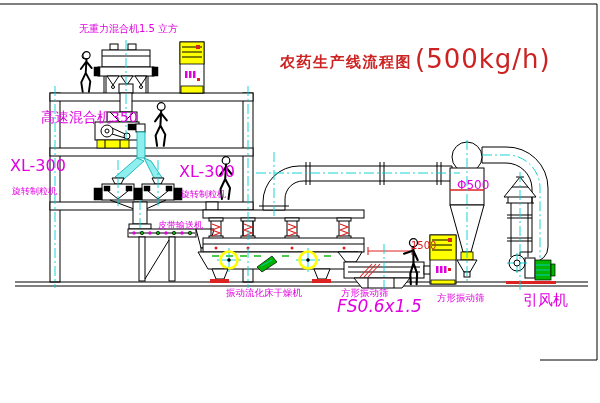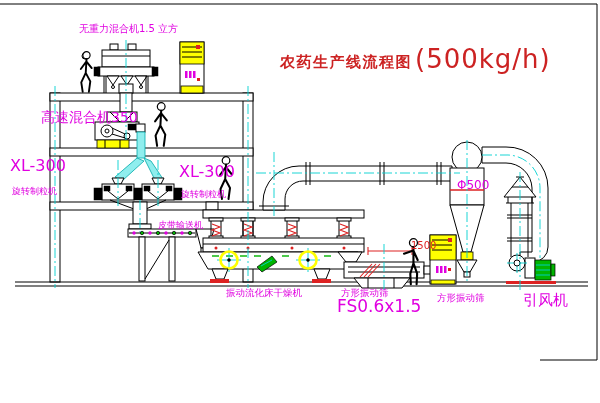--- a/index.html
+++ b/index.html
@@ -345,19 +345,19 @@
 
 <div class="lbl" style="left:79px;top:24px;font-size:10px;">无重力混合机1.5 立方</div>
 <div class="lbl" style="left:41px;top:110px;font-size:14px;">高速混合机350</div>
 <div class="lbl" style="left:10px;top:158px;font-size:16px;">XL-300</div>
 <div class="lbl" style="left:12px;top:187px;font-size:9px;">旋转制粒机</div>
 <div class="lbl" style="left:179px;top:164px;font-size:16px;">XL-300</div>
 <div class="lbl" style="left:181px;top:190px;font-size:9px;">旋转制粒机</div>
 <div class="lbl" style="left:158px;top:209px;font-size:9px;margin-top:12px;">皮带输送机</div>
 <div class="lbl" style="left:226px;top:288px;font-size:9.5px;">振动流化床干燥机</div>
 <div class="lbl" style="left:341px;top:288px;font-size:9.5px;">方形振动筛</div>
-<div class="lbl" style="left:337px;top:298px;font-size:17px;">FS0.6x1.5</div>
+<div class="lbl" style="left:337px;top:298px;font-size:17px;font-style:italic;">FS0.6x1.5</div>
 <div class="lbl" style="left:437px;top:293px;font-size:9.5px;">方形振动筛</div>
 <div class="lbl" style="left:523px;top:293px;font-size:15px;">引风机</div>
 <div class="lbl" style="left:457px;top:179px;font-size:12px;">Φ500</div>
 <div class="lbl red-t" style="left:379px;top:241px;font-size:10px;margin-left:32px;">1500</div>
 
 </div>
 
 </body></html>

